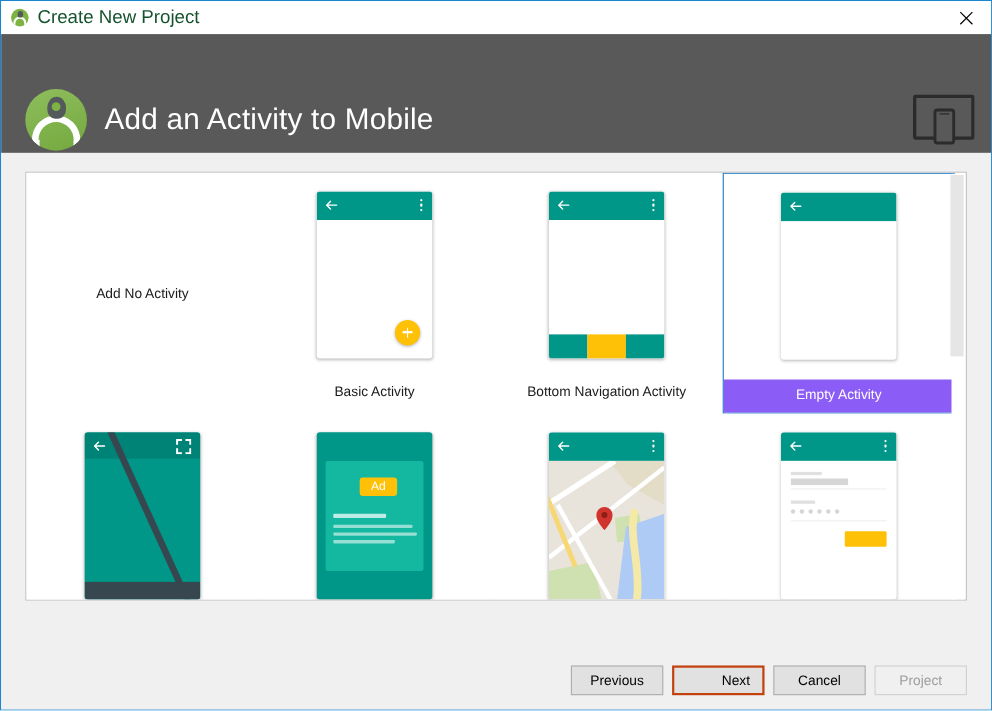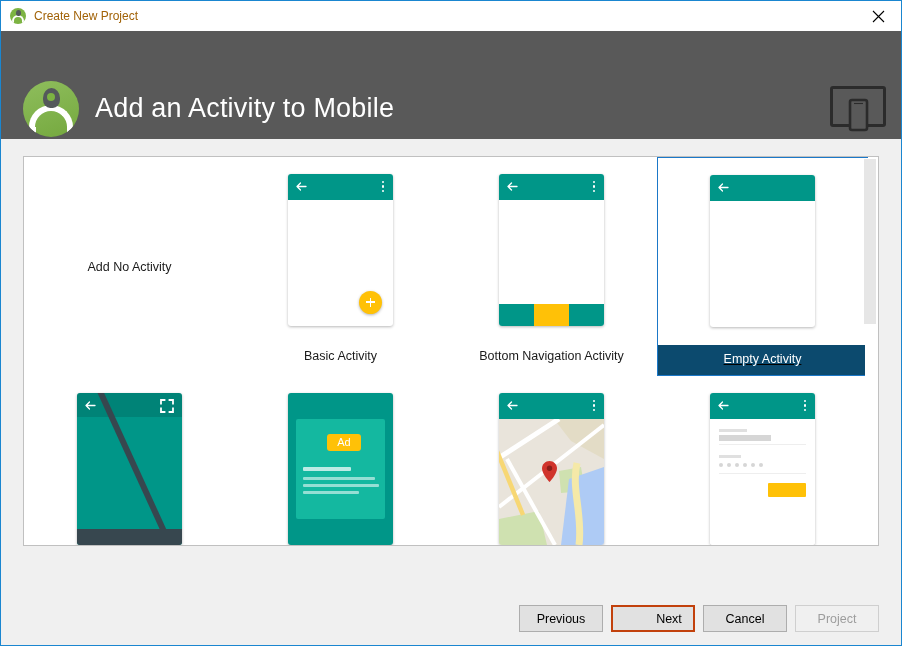--- a/index.html
+++ b/index.html
@@ -42,21 +42,21 @@
     border-bottom: none;
     border-radius: 7px 7px 0 0;
     box-sizing: border-box;
   }
   .as-logo-sm .pin {
     position: absolute; left: 5.5px; top: 1.5px;
     width: 5px; height: 6px; border-radius: 50% 50% 45% 45%;
     background: #54595b;
   }
   #title-text {
-    font-size: 12px; color: #a16207; white-space: nowrap;
+    font-size: 17px; color: #14532d; white-space: nowrap;
   }
   #close-btn {
     position: absolute; right: 0; top: 0;
     width: 46px; height: 30px;
     display: flex; align-items: center; justify-content: center;
     background: #ffffff;
   }
   #close-btn svg { display: block; }
 
   
@@ -144,24 +144,23 @@
     height: 185px;
     display: flex; align-items: center; justify-content: center;
     width: 100%;
   }
   .cell-label {
     font-size: 12.5px; color: #1a1a1a;
     text-align: center; white-space: nowrap;
     line-height: 22px;
   }
   .cell.selected .label-band {
-    background: #0c4a6e;
+    background: #8b5cf6;
     width: 100%;
     margin-top: auto;
-    text-decoration: underline;
   }
   .cell.selected .cell-label { color: #ffffff; }
   .label-band { width: 100%; text-align: center; padding: 3px 0 5px; }
 
   .cell.no-thumb {
     justify-content: center;
   }
   .cell.no-thumb .cell-label { line-height: normal; }
 
   

